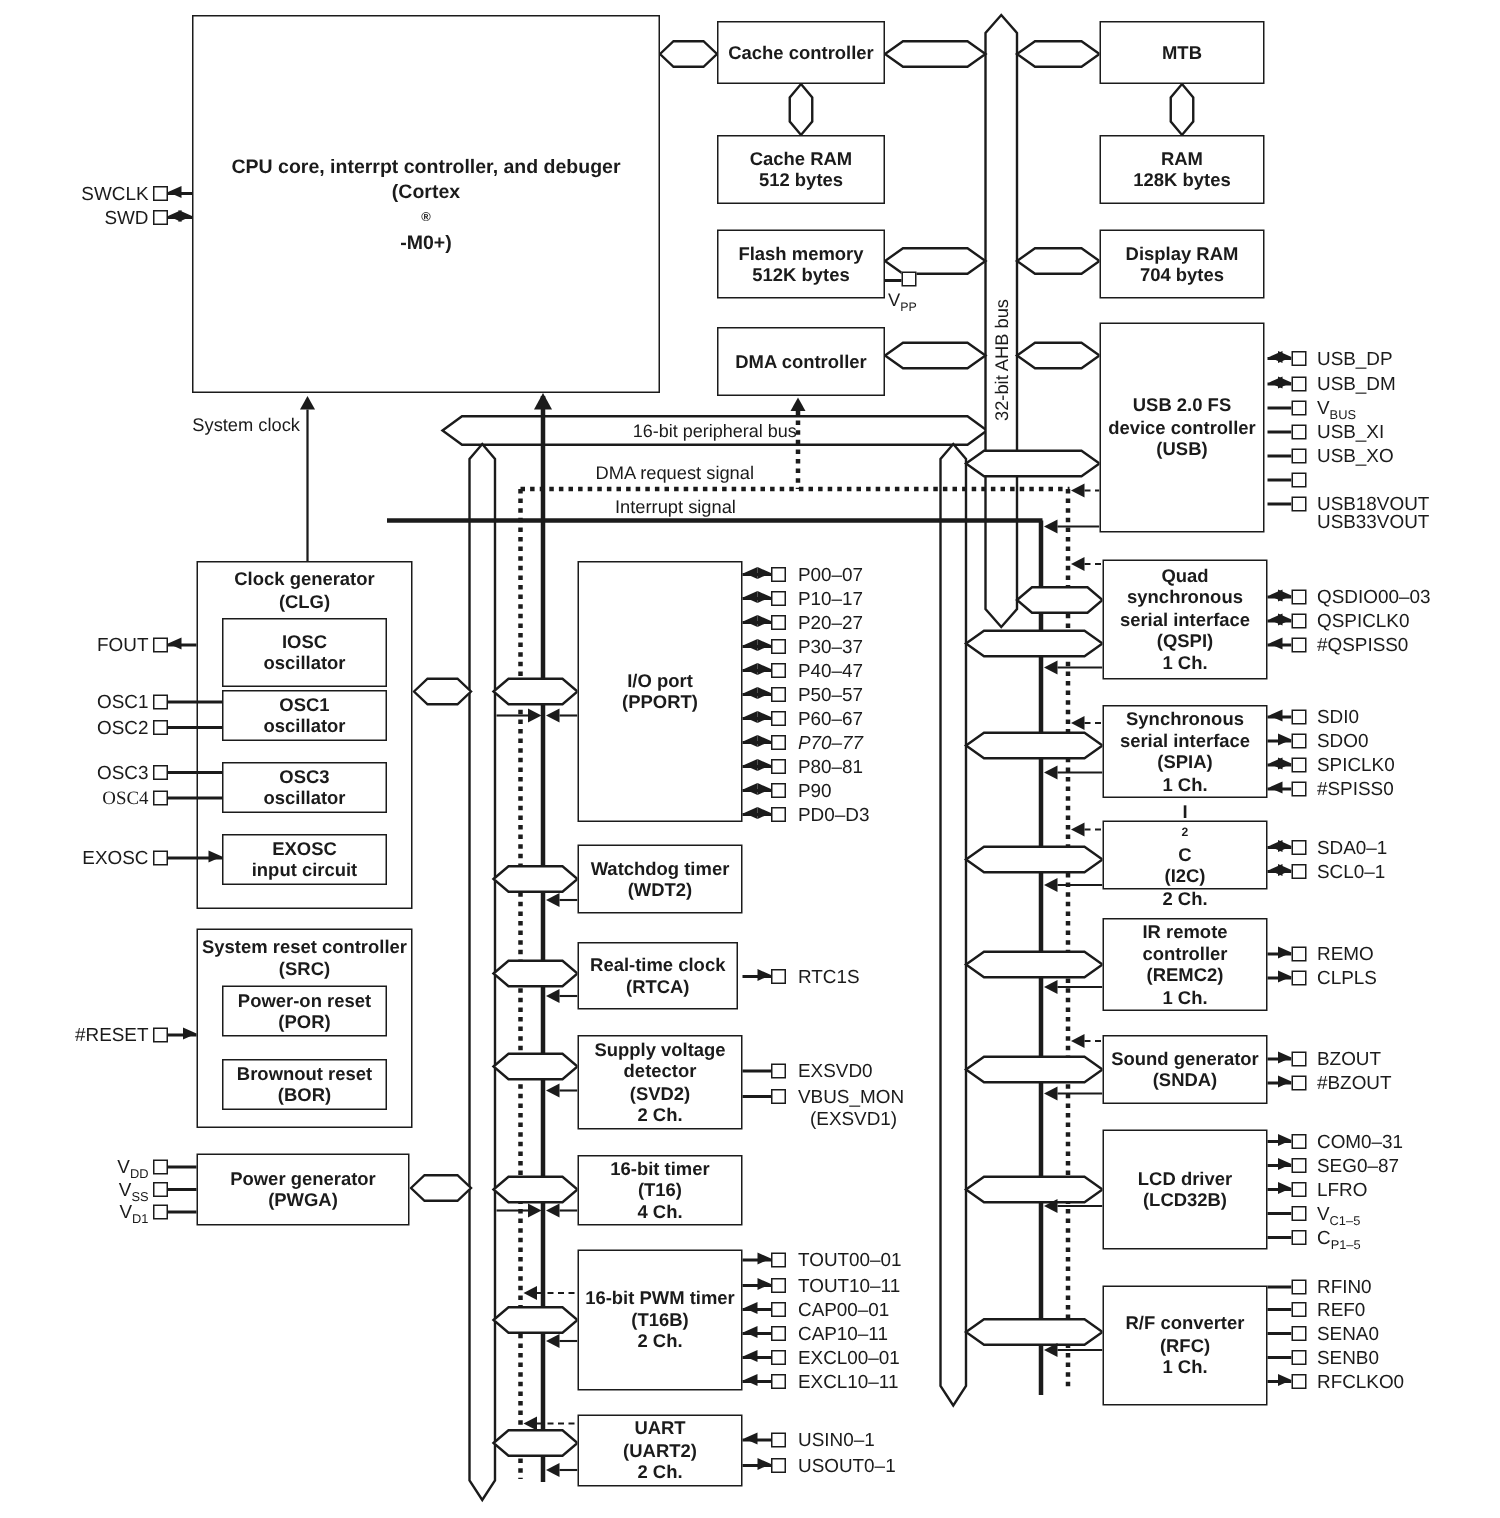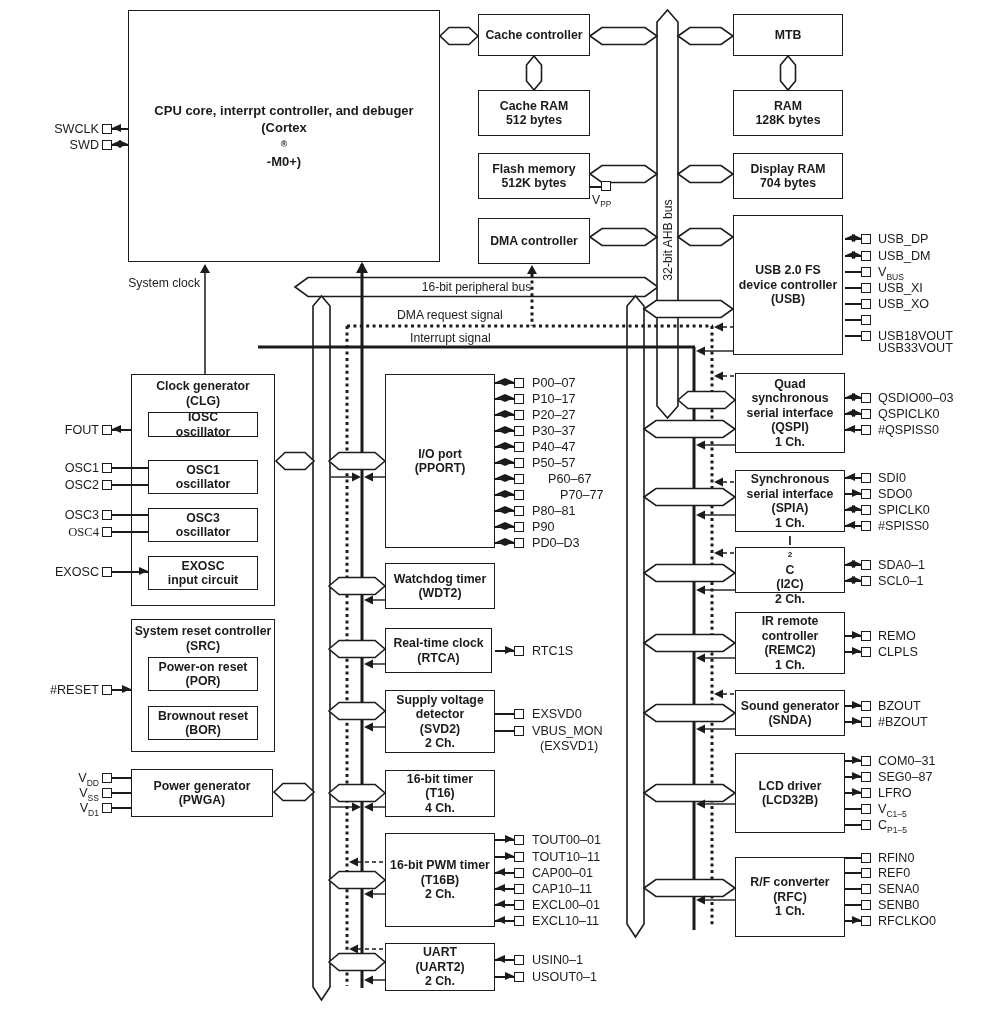--- a/index.html
+++ b/index.html
@@ -134,21 +134,21 @@
       <div class="block big" style="left: 128px; top: 10px; width: 312px; height: 252px;">CPU core, interrpt controller, and debuger<br>(Cortex<sup>®</sup>-M0+)</div>
       <div class="block" style="left: 478px; top: 14px; width: 112px; height: 42px;">Cache controller</div>
       <div class="block" style="left: 478px; top: 90px; width: 112px; height: 46px;">Cache RAM<br>512 bytes</div>
       <div class="block" style="left: 478px; top: 153px; width: 112px; height: 46px;">Flash memory<br>512K bytes</div>
       <div class="block" style="left: 478px; top: 218px; width: 112px; height: 46px;">DMA controller</div>
       <div class="block" style="left: 733px; top: 14px; width: 110px; height: 42px;">MTB</div>
       <div class="block" style="left: 733px; top: 90px; width: 110px; height: 46px;">RAM<br>128K bytes</div>
       <div class="block" style="left: 733px; top: 153px; width: 110px; height: 46px;">Display RAM<br>704 bytes</div>
       <div class="block" style="left: 733px; top: 215px; width: 110px; height: 140px;">USB 2.0 FS<br>device controller<br>(USB)</div>
       <div class="block vtop" style="left: 131px; top: 374px; width: 144px; height: 232px;">Clock generator<br>(CLG)</div>
-      <div class="block" style="left: 148px; top: 412px; width: 110px; height: 25px;">IOSC<br>oscillator</div>
+      <div class="block" style="left: 148px; top: 412px; width: 110px; height: 46px;">IOSC<br>oscillator</div>
       <div class="block" style="left: 148px; top: 460px; width: 110px; height: 34px;">OSC1<br>oscillator</div>
       <div class="block" style="left: 148px; top: 508px; width: 110px; height: 34px;">OSC3<br>oscillator</div>
       <div class="block" style="left: 148px; top: 556px; width: 110px; height: 34px;">EXOSC<br>input circuit</div>
       <div class="block vtop" style="left: 131px; top: 619px; width: 144px; height: 133px;">System reset controller<br>(SRC)</div>
       <div class="block" style="left: 148px; top: 657px; width: 110px; height: 34px;">Power-on reset<br>(POR)</div>
       <div class="block" style="left: 148px; top: 706px; width: 110px; height: 34px;">Brownout reset<br>(BOR)</div>
       <div class="block" style="left: 131px; top: 769px; width: 142px; height: 48px;">Power generator<br>(PWGA)</div>
       <div class="block" style="left: 385px; top: 374px; width: 110px; height: 174px;">I/O port<br>(PPORT)</div>
       <div class="block" style="left: 385px; top: 563px; width: 110px; height: 46px;">Watchdog timer<br>(WDT2)</div>
       <div class="block" style="left: 385px; top: 628px; width: 107px; height: 45px;">Real-time clock<br>(RTCA)</div>
@@ -232,26 +232,26 @@
       <div class="pin-label" style="left: 532px; top: 439px;">P40–47</div>
       <div class="tl" style="left: 496px; top: 442.4px;"></div>
       <div class="tr" style="left: 505px; top: 442.4px;"></div>
       <div class="pin-line" style="left: 495px; top: 462.25px; width: 19px;"></div>
       <div class="pin-box" style="left: 514px; top: 458px;"></div>
       <div class="pin-label" style="left: 532px; top: 455px;">P50–57</div>
       <div class="tl" style="left: 496px; top: 458.4px;"></div>
       <div class="tr" style="left: 505px; top: 458.4px;"></div>
       <div class="pin-line" style="left: 495px; top: 478.25px; width: 19px;"></div>
       <div class="pin-box" style="left: 514px; top: 474px;"></div>
-      <div class="pin-label" style="left: 548px; top: 471px;">P60–67</div>
+      <div class="pin-label" style="left: 532px; top: 471px;">P60–67</div>
       <div class="tl" style="left: 496px; top: 474.4px;"></div>
       <div class="tr" style="left: 505px; top: 474.4px;"></div>
       <div class="pin-line" style="left: 495px; top: 494.25px; width: 19px;"></div>
       <div class="pin-box" style="left: 514px; top: 490px;"></div>
-      <div class="pin-label" style="left: 560px; top: 487px;">P70–77</div>
+      <div class="pin-label" style="left: 532px; top: 487px; font-style: italic;">P70–77</div>
       <div class="tl" style="left: 496px; top: 490.4px;"></div>
       <div class="tr" style="left: 505px; top: 490.4px;"></div>
       <div class="pin-line" style="left: 495px; top: 510.25px; width: 19px;"></div>
       <div class="pin-box" style="left: 514px; top: 506px;"></div>
       <div class="pin-label" style="left: 532px; top: 503px;">P80–81</div>
       <div class="tl" style="left: 496px; top: 506.4px;"></div>
       <div class="tr" style="left: 505px; top: 506.4px;"></div>
       <div class="pin-line" style="left: 495px; top: 526.25px; width: 19px;"></div>
       <div class="pin-box" style="left: 514px; top: 522px;"></div>
       <div class="pin-label" style="left: 532px; top: 519px;">P90</div>

